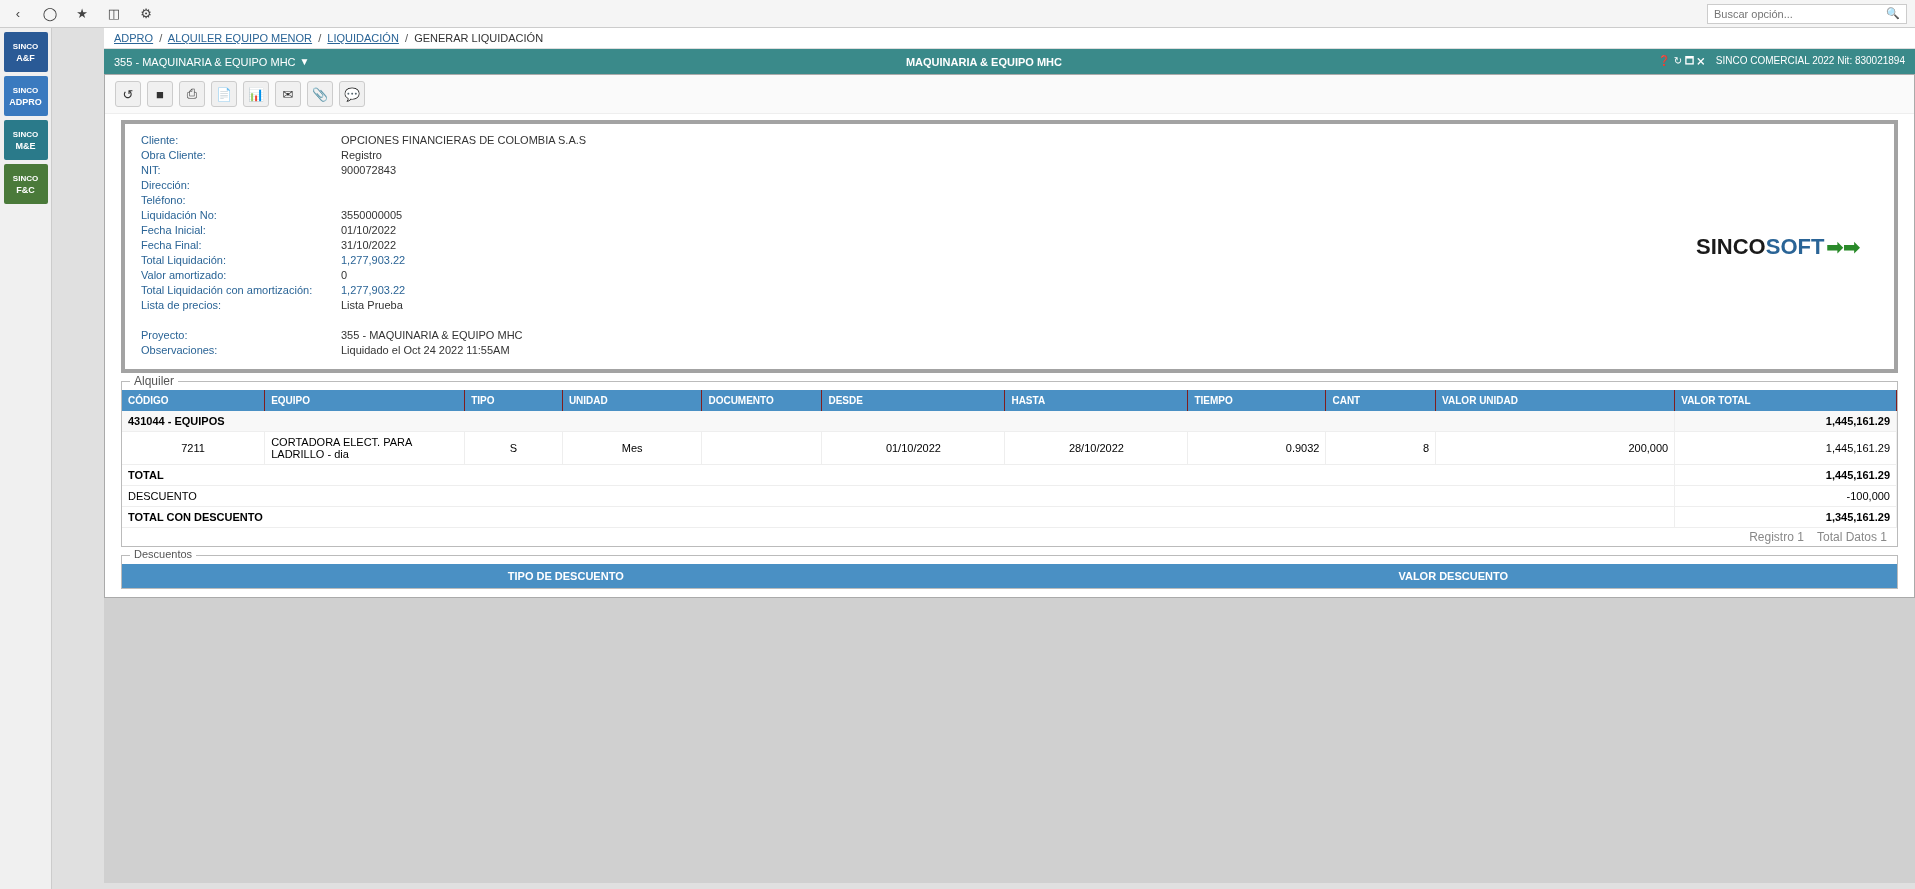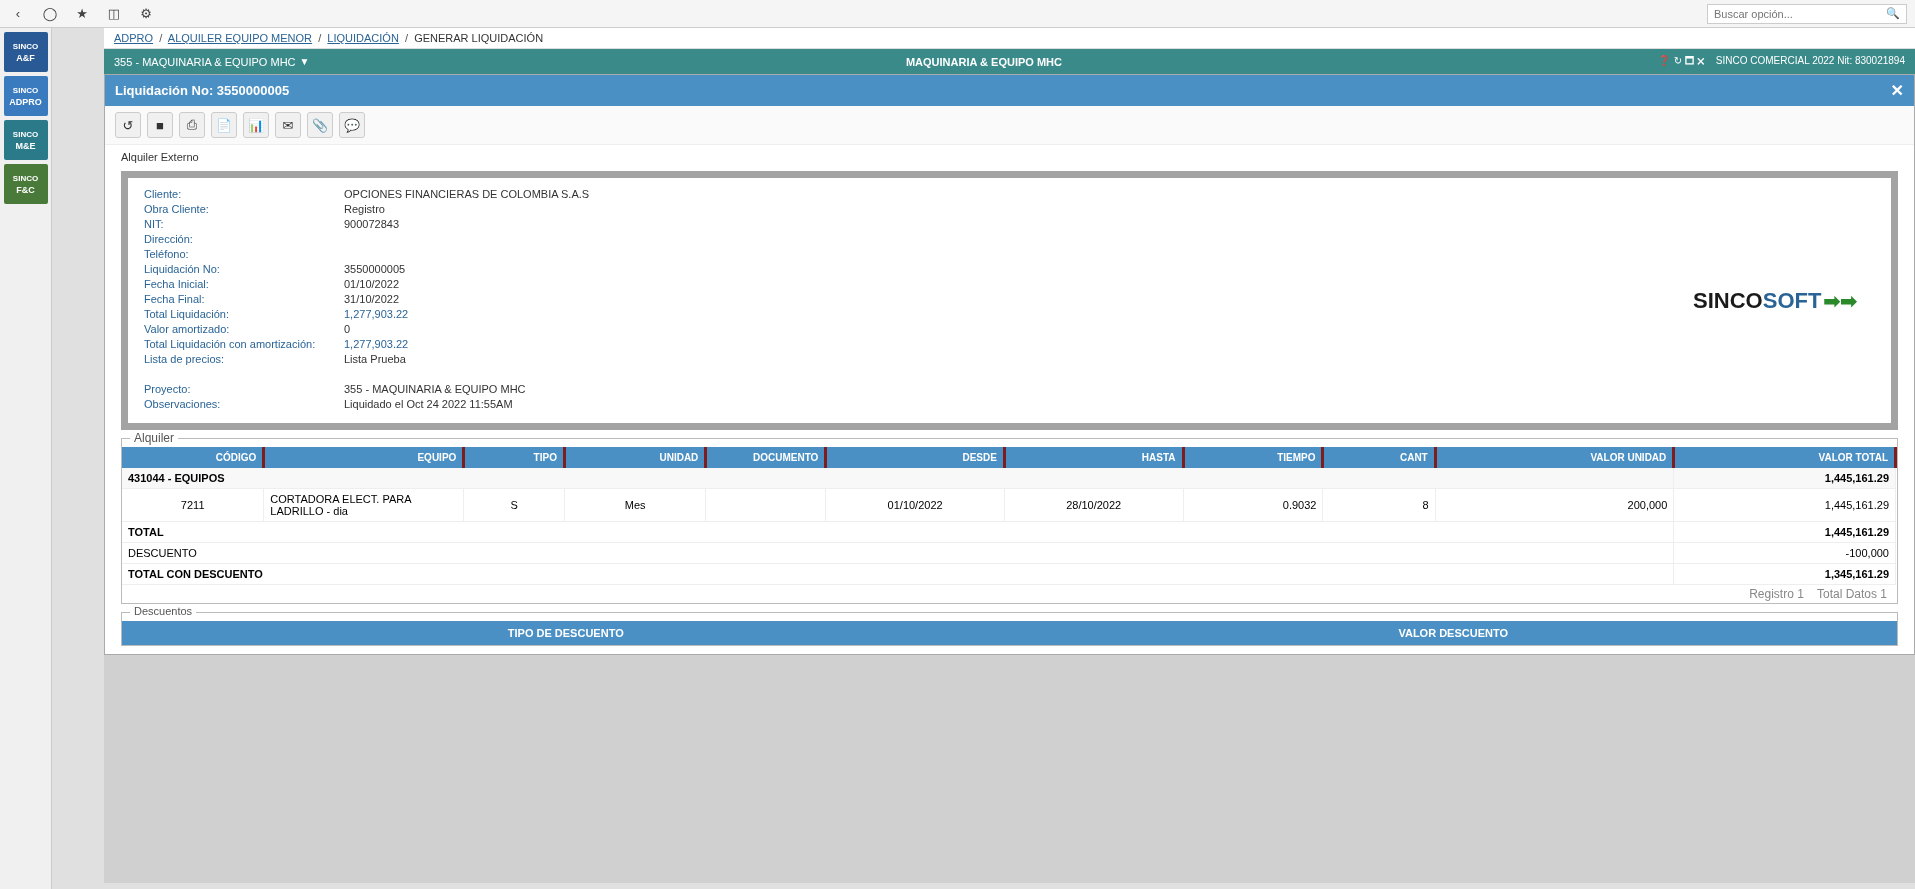--- a/index.html
+++ b/index.html
@@ -139,21 +139,21 @@
     
     .section-label {
       padding: 6px 16px 2px;
       font-size: 11px;
       color: #333;
     }
 
     
     #info-card {
       margin: 6px 16px;
-      border: 7px solid #a3a3a3;
+      border: 4px solid #a3a3a3;
       padding: 10px 16px;
       display: flex;
       gap: 20px;
     }
     .info-left { flex: 1; }
     .info-right { width: 200px; display: flex; align-items: center; justify-content: center; }
     .info-row { display: flex; margin-bottom: 3px; }
     .info-label { color: #2a6496; width: 200px; font-size: 11px; }
     .info-value { color: #333; font-size: 11px; }
     .info-value.blue { color: #2a6496; }
@@ -179,24 +179,24 @@
       width: 100%;
       border-collapse: collapse;
       font-size: 11px;
     }
     .data-table thead tr {
       background: #4a90c4;
       color: white;
     }
     .data-table thead th {
       padding: 5px 6px;
-      text-align: right;
+      text-align: left;
       font-weight: bold;
       font-size: 10px;
-      border-right: 3px solid #7f1d1d;
+      border-right: 1px solid #7f1d1d;
     }
     .data-table tbody tr { border-bottom: 1px solid #eee; }
     .data-table tbody td {
       padding: 4px 6px;
       border-right: 1px solid #eee;
     }
     .data-table .group-row td {
       background: #f8f8f8;
       font-weight: bold;
     }
@@ -290,37 +290,32 @@
       <span>❓ ↻ 🗖 🗙</span>
       &nbsp;&nbsp;
       <span>SINCO COMERCIAL 2022 Nit: 830021894</span>
     </div>
   </div>
 
   <div id="main-content">
 
     <div id="document-container">
 
-      <div id="document-header">
-        <span>Liquidación No: 3550000005</span>
-        <span class="close-btn">✕</span>
-      </div>
 
       <div id="toolbar">
         <div class="toolbar-btn" title="Deshacer">↺</div>
         <div class="toolbar-btn" title="Guardar">■</div>
         <div class="toolbar-btn" title="Imprimir">⎙</div>
         <div class="toolbar-btn" title="PDF">📄</div>
         <div class="toolbar-btn" title="Excel">📊</div>
         <div class="toolbar-btn" title="Email">✉</div>
         <div class="toolbar-btn" title="Adjuntar">📎</div>
         <div class="toolbar-btn" title="Notas">💬</div>
       </div>
 
-      <div class="section-label">Alquiler Externo</div>
 
       <div id="info-card">
         <div class="info-left">
           <div class="info-row">
             <span class="info-label">Cliente:</span>
             <span class="info-value">OPCIONES FINANCIERAS DE COLOMBIA S.A.S</span>
           </div>
           <div class="info-row">
             <span class="info-label">Obra Cliente:</span>
             <span class="info-value">Registro</span>

